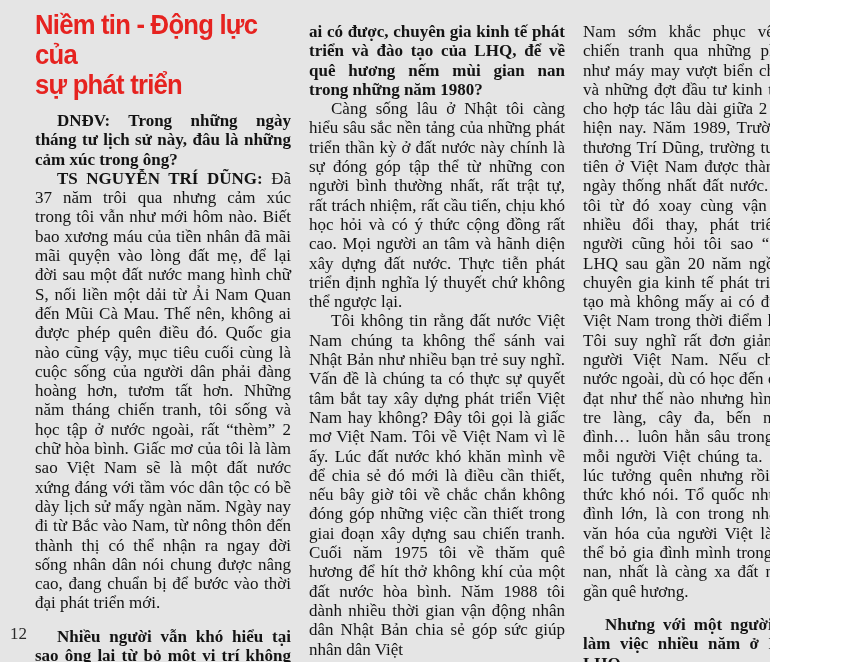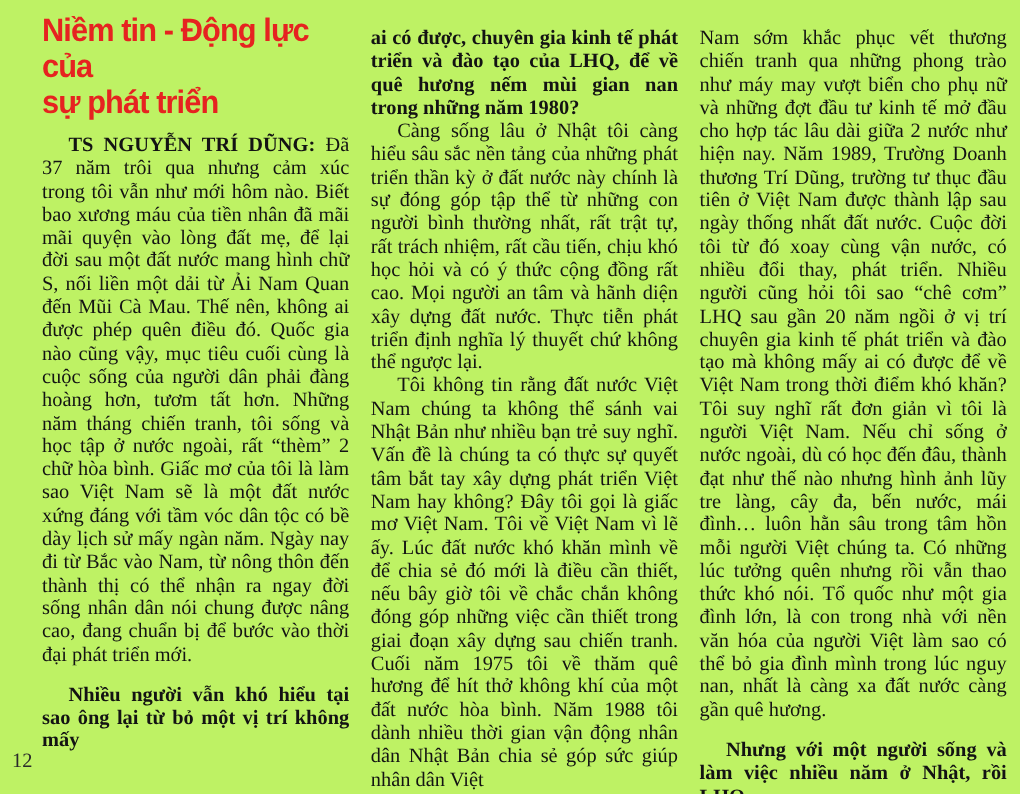--- a/index.html
+++ b/index.html
@@ -2,23 +2,23 @@
 <html><head>
 <meta charset="utf-8">
 <style>
   html, body {
     margin: 0;
     padding: 0;
     background: #ffffff;
   }
   .page {
     position: relative;
-    width: 850px;
+    width: 770px;
     height: 662px;
-    background: #bef264;
+    background: #e5e5e5;
     font-family: "Liberation Serif", serif;
     color: #131313;
     overflow: hidden;
   }
   .columns {
     display: flex;
     gap: 18px;
     padding: 10px 10px 0 35px;
     box-sizing: border-box;
   }
@@ -69,20 +69,21 @@
 <body>
 
 <div class="page">
 
   <div class="columns">
 
     <div class="col col-1">
       <h1 class="headline" style="color:#e62320;"><span>Niềm tin - Động lực của</span><br>
         <span>sự phát triển</span></h1>
 
+      <p class="bold">DNĐV: Trong những ngày tháng tư lịch sử này, đâu là những cảm xúc trong ông?</p>
 
       <p><span class="bold">TS NGUYỄN TRÍ DŨNG:</span> <span>Đã 37 năm trôi qua nhưng cảm xúc trong tôi vẫn như mới hôm nào. Biết bao xương máu của tiền nhân đã mãi mãi quyện vào lòng đất mẹ, để lại đời sau một đất nước mang hình chữ S, nối liền một dải từ Ải Nam Quan đến Mũi Cà Mau. Thế nên, không ai được phép quên điều đó. Quốc gia nào cũng vậy, mục tiêu cuối cùng là cuộc sống của người dân phải đàng hoàng hơn, tươm tất hơn. Những năm tháng chiến tranh, tôi sống và học tập ở nước ngoài, rất “thèm” 2 chữ hòa bình. Giấc mơ của tôi là làm sao Việt Nam sẽ là một đất nước xứng đáng với tầm vóc dân tộc có bề dày lịch sử mấy ngàn năm. Ngày nay đi từ Bắc vào Nam, từ nông thôn đến thành thị có thể nhận ra ngay đời sống nhân dân nói chung được nâng cao, đang chuẩn bị để bước vào thời đại phát triển mới.</span></p>
 
       <p class="bold spaced">Nhiều người vẫn khó hiểu tại sao ông lại từ bỏ một vị trí không mấy</p>
     </div>
 
     <div class="col col-2">
       <p class="bold no-indent">ai có được, chuyên gia kinh tế phát triển và đào tạo của LHQ, để về quê hương nếm mùi gian nan trong những năm 1980?</p>
 
       <p>Càng sống lâu ở Nhật tôi càng hiểu sâu sắc nền tảng của những phát triển thần kỳ ở đất nước này chính là sự đóng góp tập thể từ những con người bình thường nhất, rất trật tự, rất trách nhiệm, rất cầu tiến, chịu khó học hỏi và có ý thức cộng đồng rất cao. Mọi người an tâm và hãnh diện xây dựng đất nước. Thực tiễn phát triển định nghĩa lý thuyết chứ không thể ngược lại.</p>

